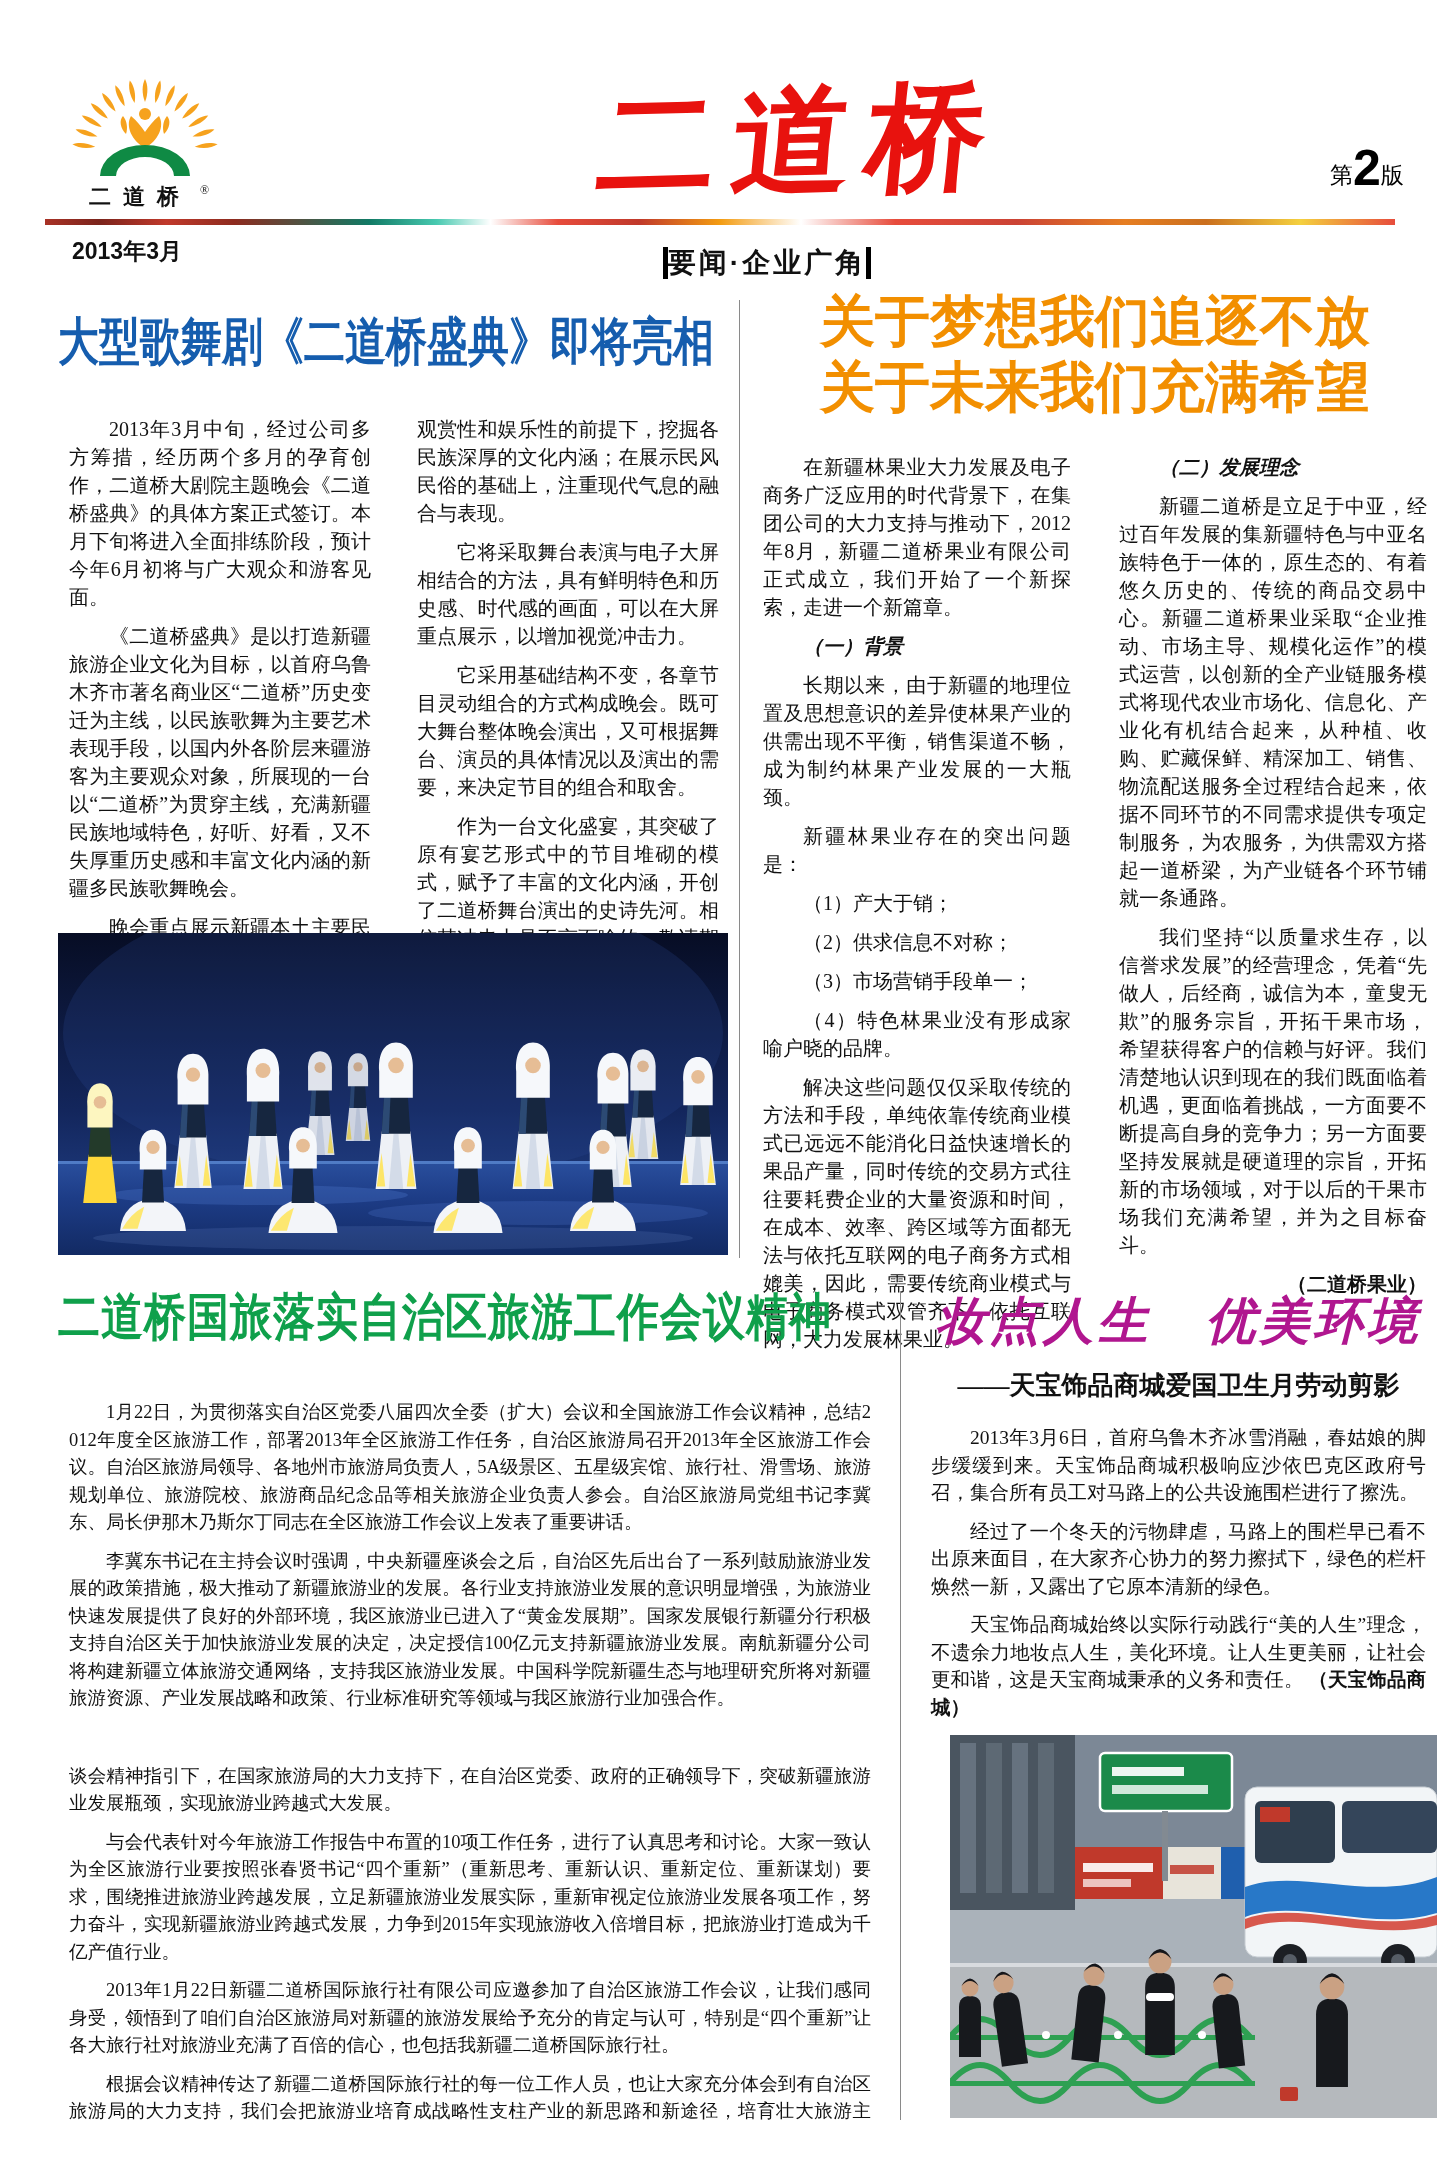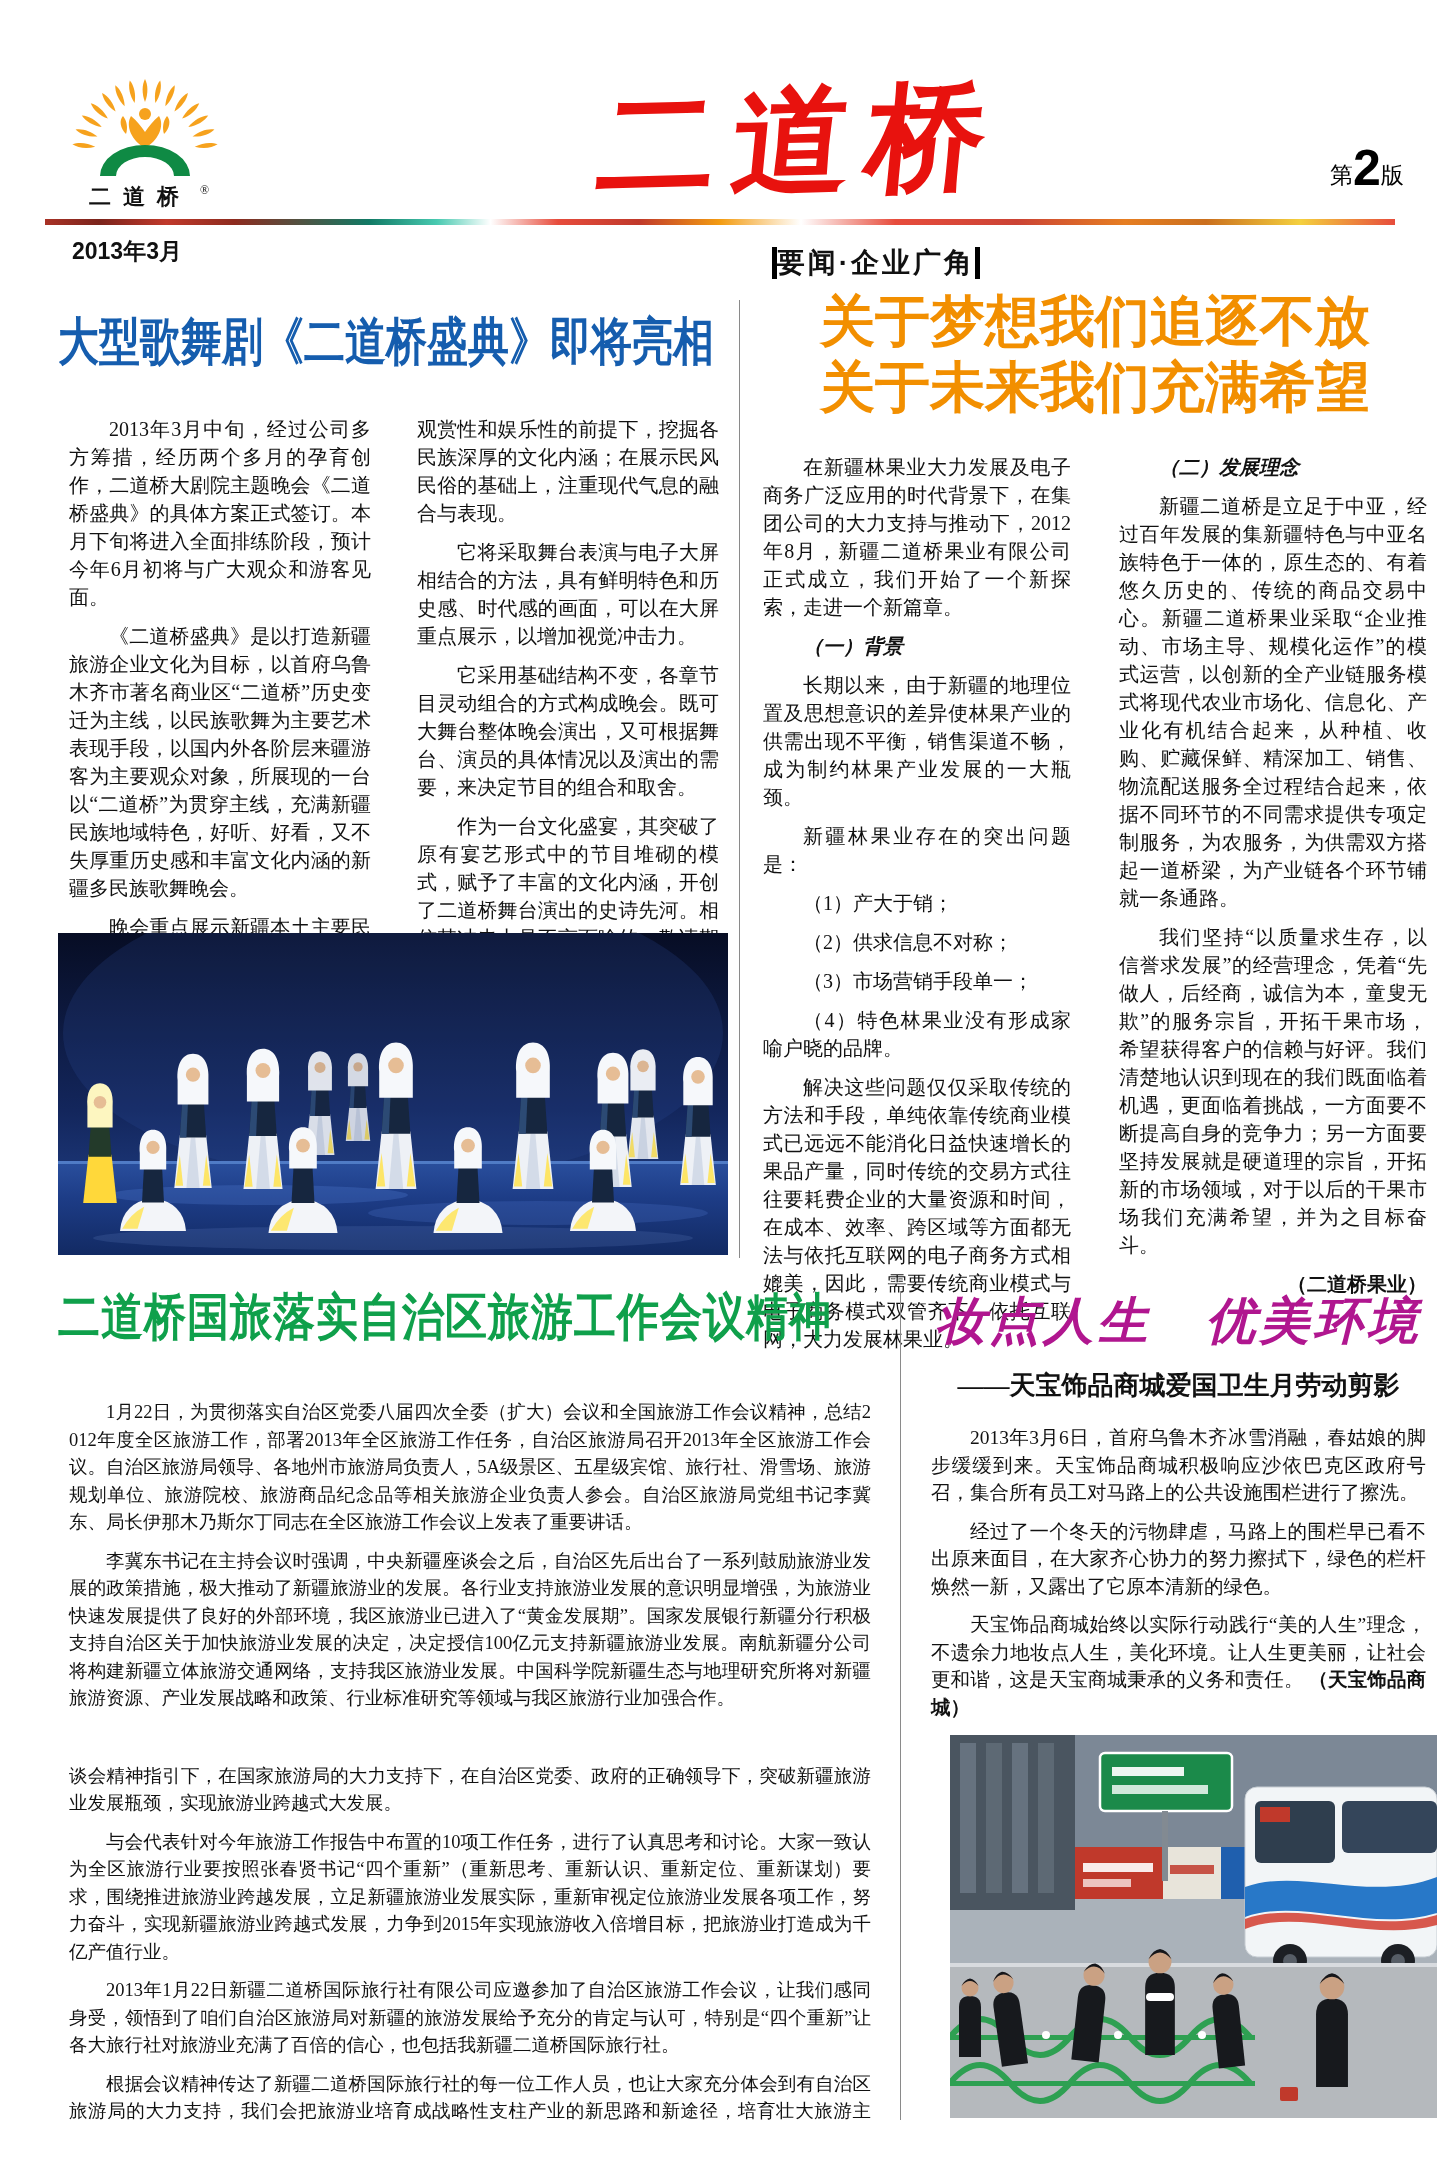--- a/index.html
+++ b/index.html
@@ -22,21 +22,21 @@
   .head-rule{
     left:45px;top:219px;width:1350px;height:6px;
     background:linear-gradient(90deg,
       #a93226 0%,#7b241c 4%,#c0392b 9%,#8e2b1f 14%,
       #117a65 24%,#48c9b0 29%,#ffffff 33%,
       #e74c3c 38%,#c0392b 44%,#f39c12 50%,#ffffff 56%,
       #e74c3c 63%,#cb4335 72%,#e67e22 80%,#ca6f1e 86%,#f4d03f 93%,#e74c3c 100%);
   }
   .date-label{left:72px;top:236px;font-size:23px;font-weight:600;
     font-family:"Liberation Sans","DejaVu Sans",sans-serif;}
-  .section-bar{left:600px;top:244px;width:380px;display:flex;align-items:center;justify-content:flex-end;gap:0;}
+  .section-bar{left:577px;top:244px;width:380px;display:flex;align-items:center;justify-content:center;gap:0;}
   .vbar{display:inline-block;width:5px;height:32px;background:#000;}
   .section-text{font-size:28px;font-weight:800;font-family:"Liberation Sans","DejaVu Sans",sans-serif;letter-spacing:3px;}
   
   .hl{font-family:"Liberation Sans","DejaVu Sans",sans-serif;font-weight:900;white-space:nowrap;}
   .hl-blue{left:58px;top:308px;width:678px;font-size:41px;color:#155dae;transform:scaleY(1.25);transform-origin:top left;}
   .hl-orange{left:752px;top:288px;width:686px;text-align:center;font-size:55px;line-height:66px;color:#f28f00;}
   .hl-green{left:58px;top:1284px;width:824px;font-size:42px;letter-spacing:1px;color:#0fa04b;transform:scaleY(1.2);transform-origin:top left;}
   .hl-magenta{left:920px;top:1288px;width:517px;text-align:center;font-size:50px;color:#b0168f;
     font-weight:bold;font-style:italic;font-family:"Liberation Serif",serif;letter-spacing:4px;white-space:nowrap;}
   .subtitle{left:920px;top:1368px;width:517px;text-align:center;font-size:26px;font-weight:bold;}

